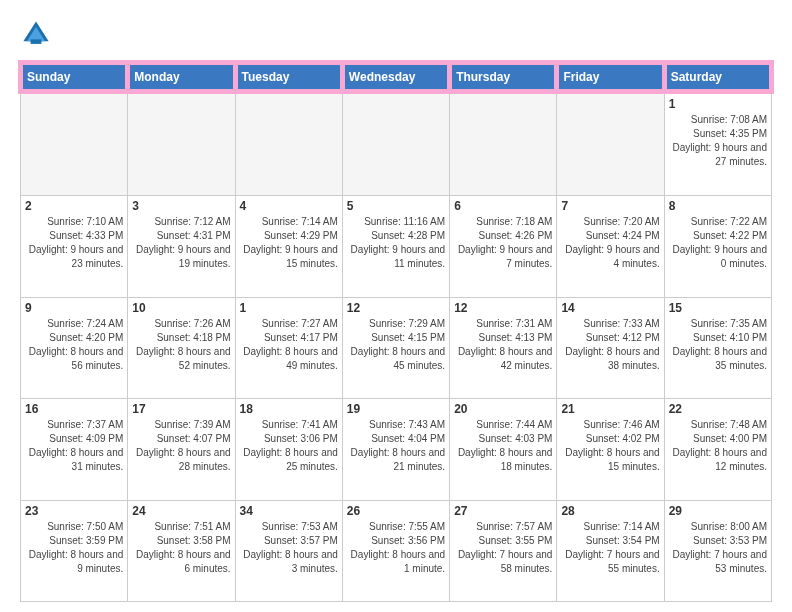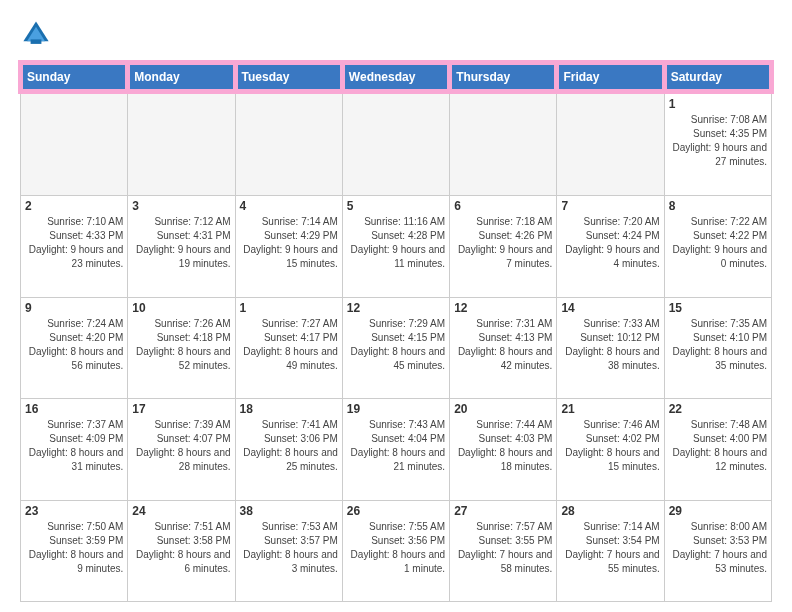--- a/index.html
+++ b/index.html
@@ -232,21 +232,21 @@
           <td>
             <span class="day-number">12</span>
             <div class="day-info">Sunrise: 7:31 AM
 Sunset: 4:13 PM
 Daylight: 8 hours
 and 42 minutes.</div>
           </td>
           <td>
             <span class="day-number">14</span>
             <div class="day-info">Sunrise: 7:33 AM
-Sunset: 10:12 PM
+Sunset: 4:12 PM
 Daylight: 8 hours
 and 38 minutes.</div>
           </td>
           <td>
             <span class="day-number">15</span>
             <div class="day-info">Sunrise: 7:35 AM
 Sunset: 4:10 PM
 Daylight: 8 hours
 and 35 minutes.</div>
           </td>
@@ -311,21 +311,21 @@
 and 9 minutes.</div>
           </td>
           <td>
             <span class="day-number">24</span>
             <div class="day-info">Sunrise: 7:51 AM
 Sunset: 3:58 PM
 Daylight: 8 hours
 and 6 minutes.</div>
           </td>
           <td>
-            <span class="day-number">38</span>
+            <span class="day-number">34</span>
             <div class="day-info">Sunrise: 7:53 AM
 Sunset: 3:57 PM
 Daylight: 8 hours
 and 3 minutes.</div>
           </td>
           <td>
             <span class="day-number">26</span>
             <div class="day-info">Sunrise: 7:55 AM
 Sunset: 3:56 PM
 Daylight: 8 hours

